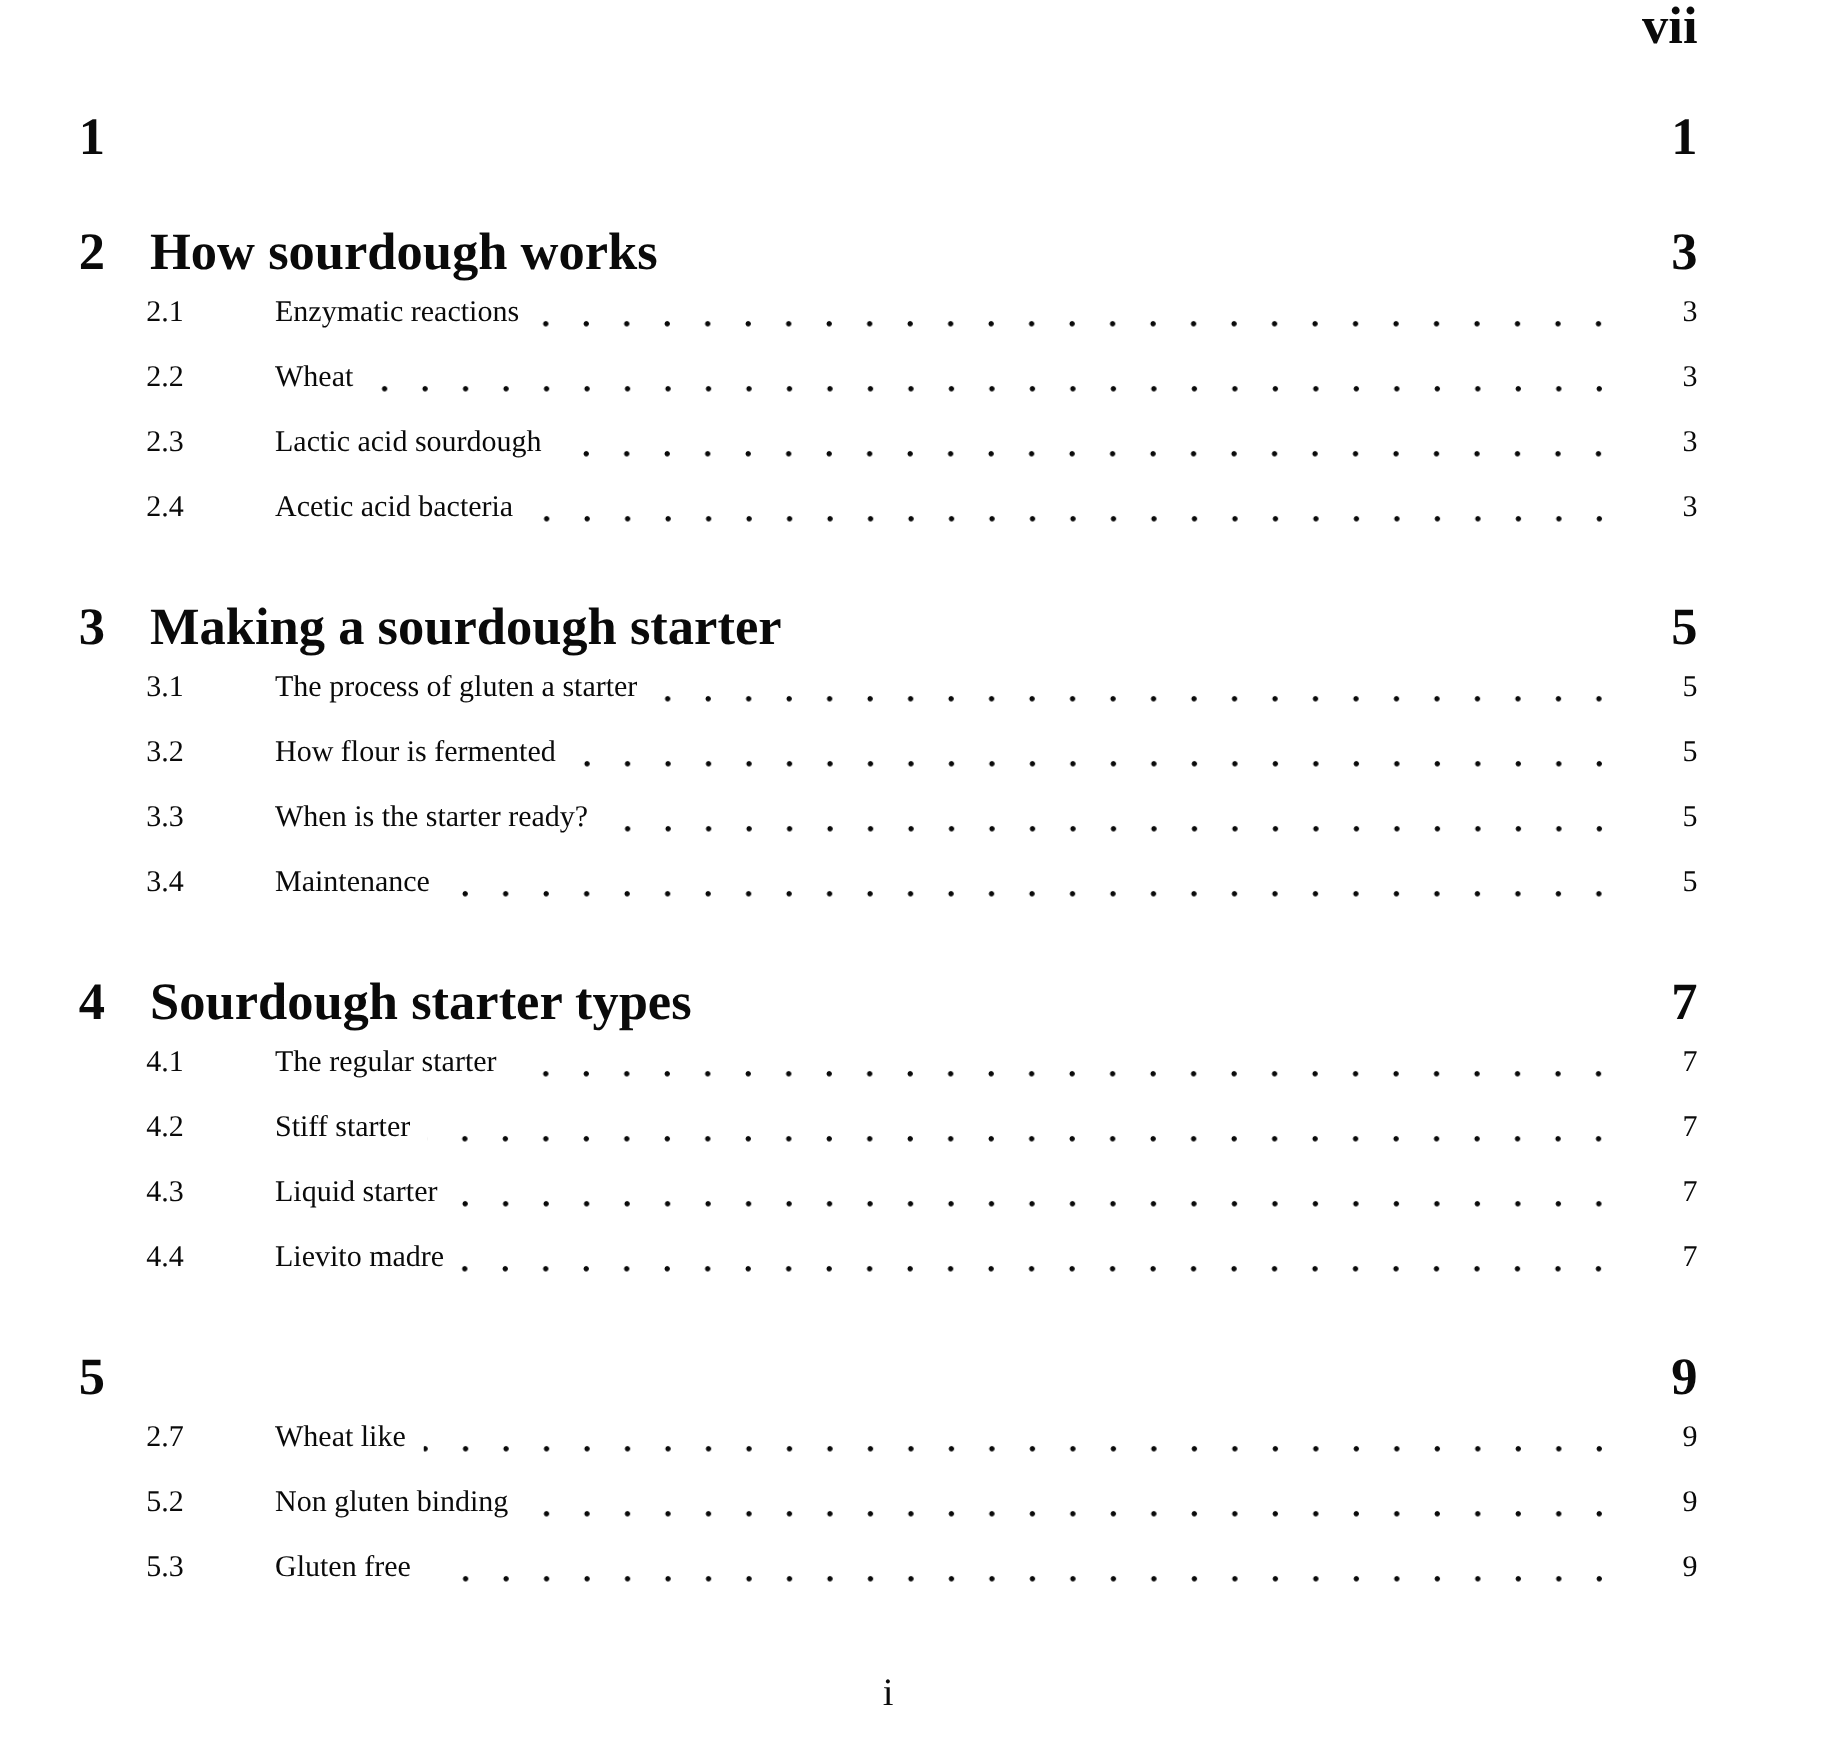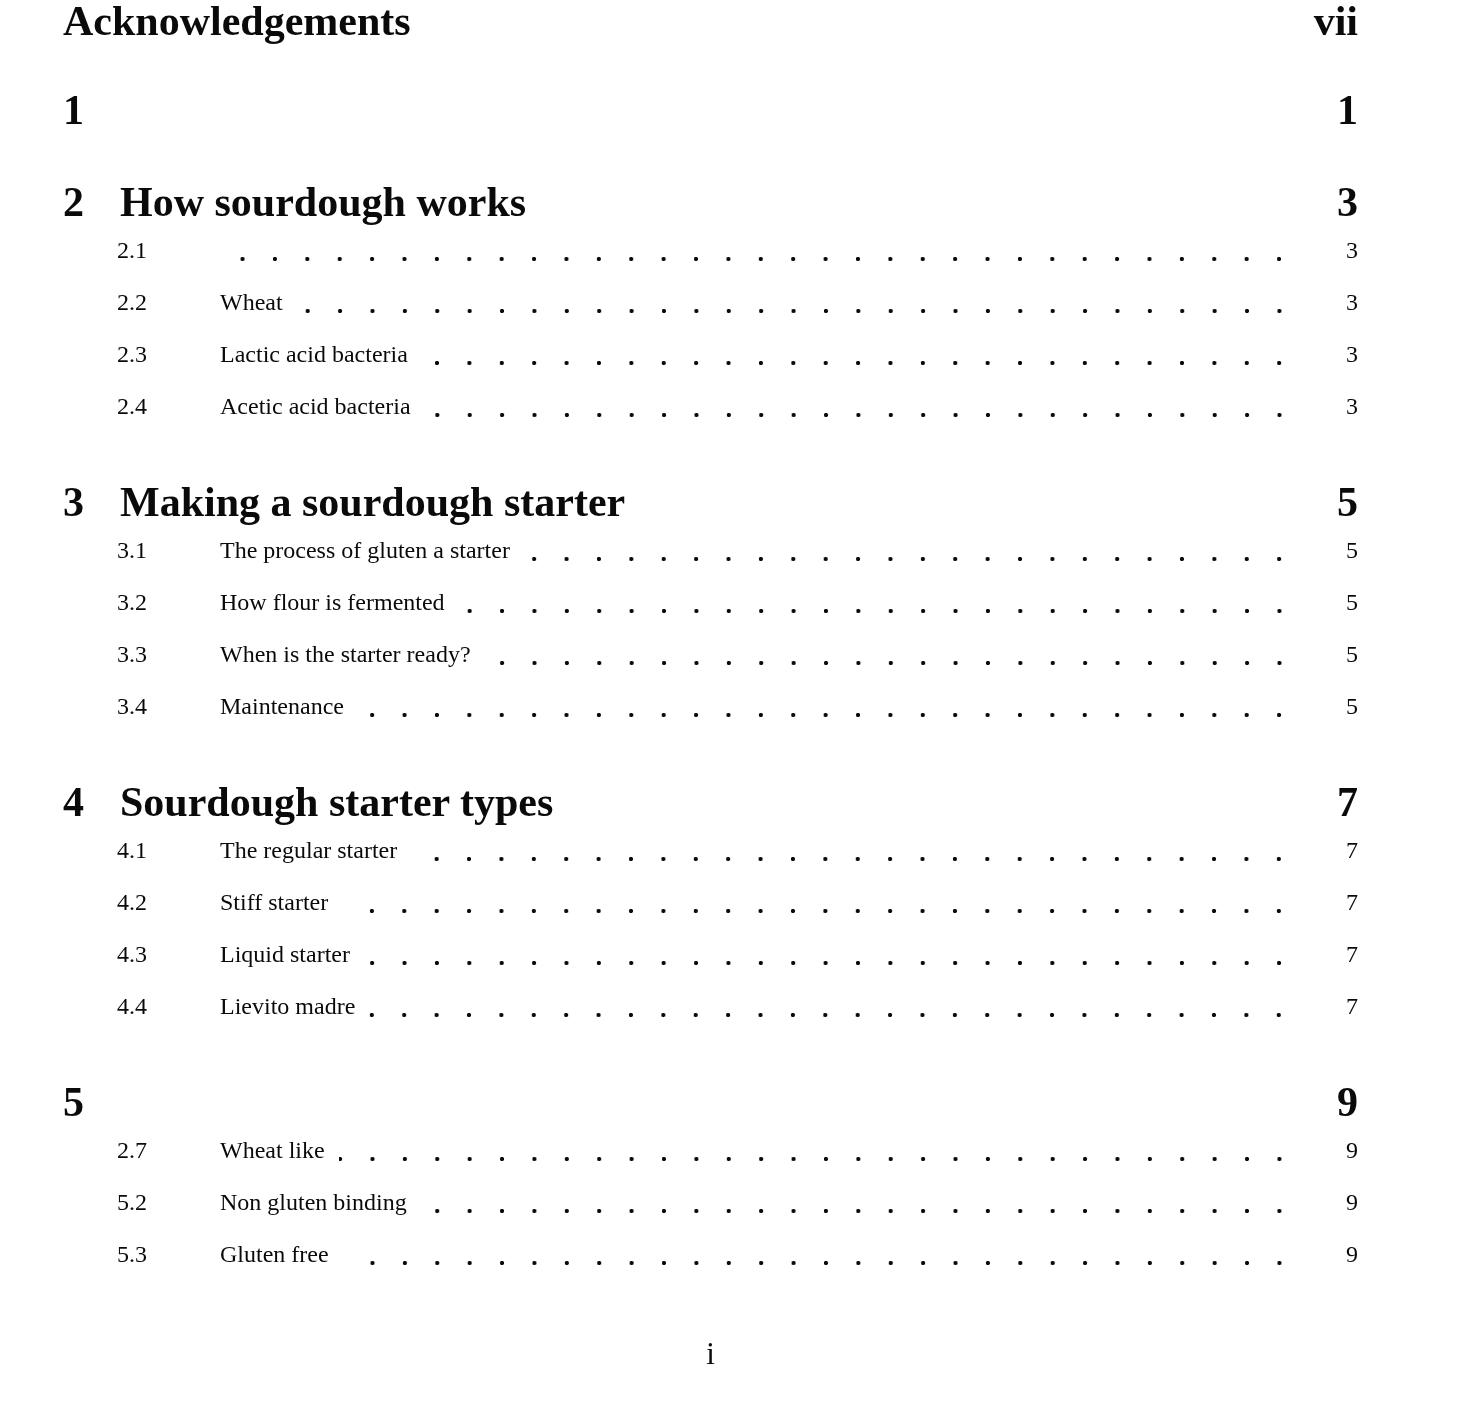--- a/index.html
+++ b/index.html
@@ -68,51 +68,51 @@
     font-size: 31px;
     line-height: 44px;
   }
 </style>
 </head>
 <body>
 
 <div class="toc">
 
   <div class="row front">
-    <span class="ctitle">Acknowledgements</span>
     <span class="fill"></span>
     <span class="pg">vii</span>
   </div>
 
   <div class="row chapter">
     <span class="cnum">1</span>
     <span class="fill"></span>
     <span class="pg">1</span>
   </div>
 
   <div class="row chapter">
     <span class="cnum">2</span>
     <span class="ctitle">How sourdough works</span>
     <span class="fill"></span>
     <span class="pg">3</span>
   </div>
   <div class="row section">
     <span class="snum">2.1</span>
+    <span class="stitle">Enzymatic reactions</span>
     <span class="leader"></span>
     <span class="pg">3</span>
   </div>
   <div class="row section">
     <span class="snum">2.2</span>
     <span class="stitle">Wheat</span>
     <span class="leader"></span>
     <span class="pg">3</span>
   </div>
   <div class="row section">
     <span class="snum">2.3</span>
-    <span class="stitle">Lactic acid bacteria</span>
+    <span class="stitle">Lactic acid sourdough</span>
     <span class="leader"></span>
     <span class="pg">3</span>
   </div>
   <div class="row section">
     <span class="snum">2.4</span>
     <span class="stitle">Acetic acid bacteria</span>
     <span class="leader"></span>
     <span class="pg">3</span>
   </div>
 

